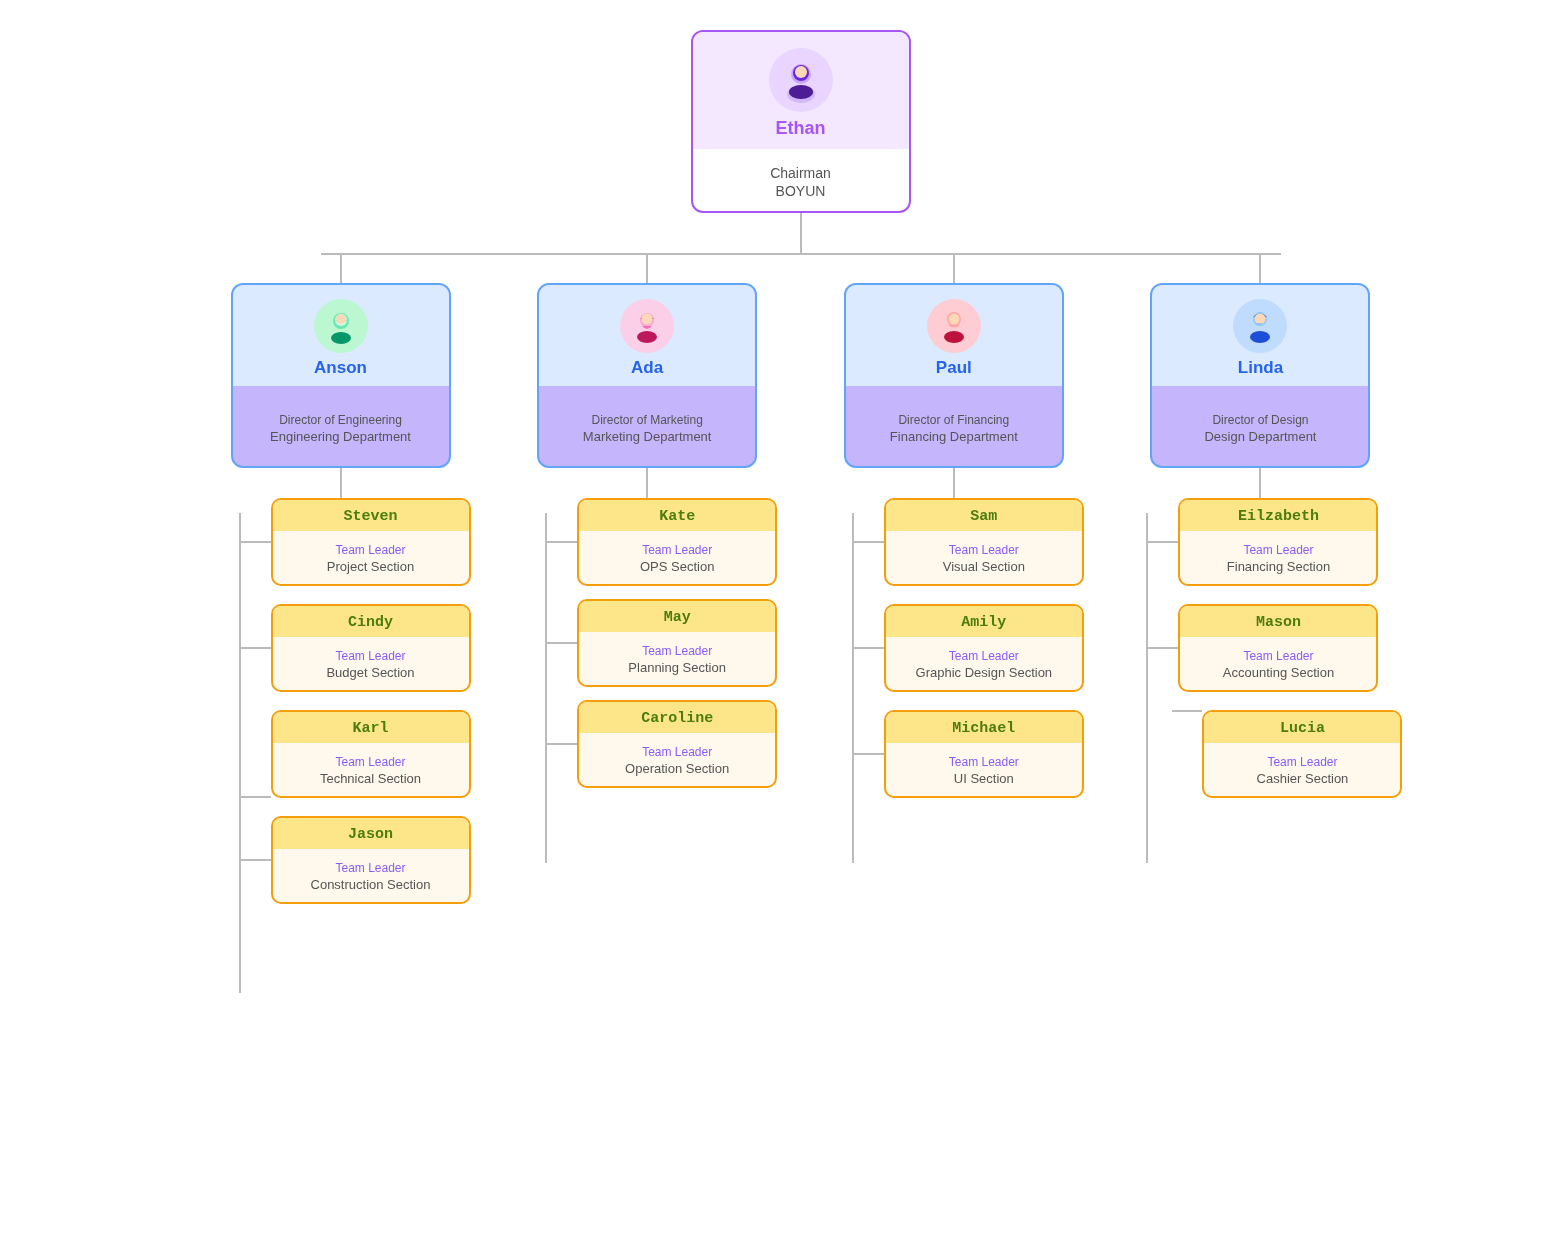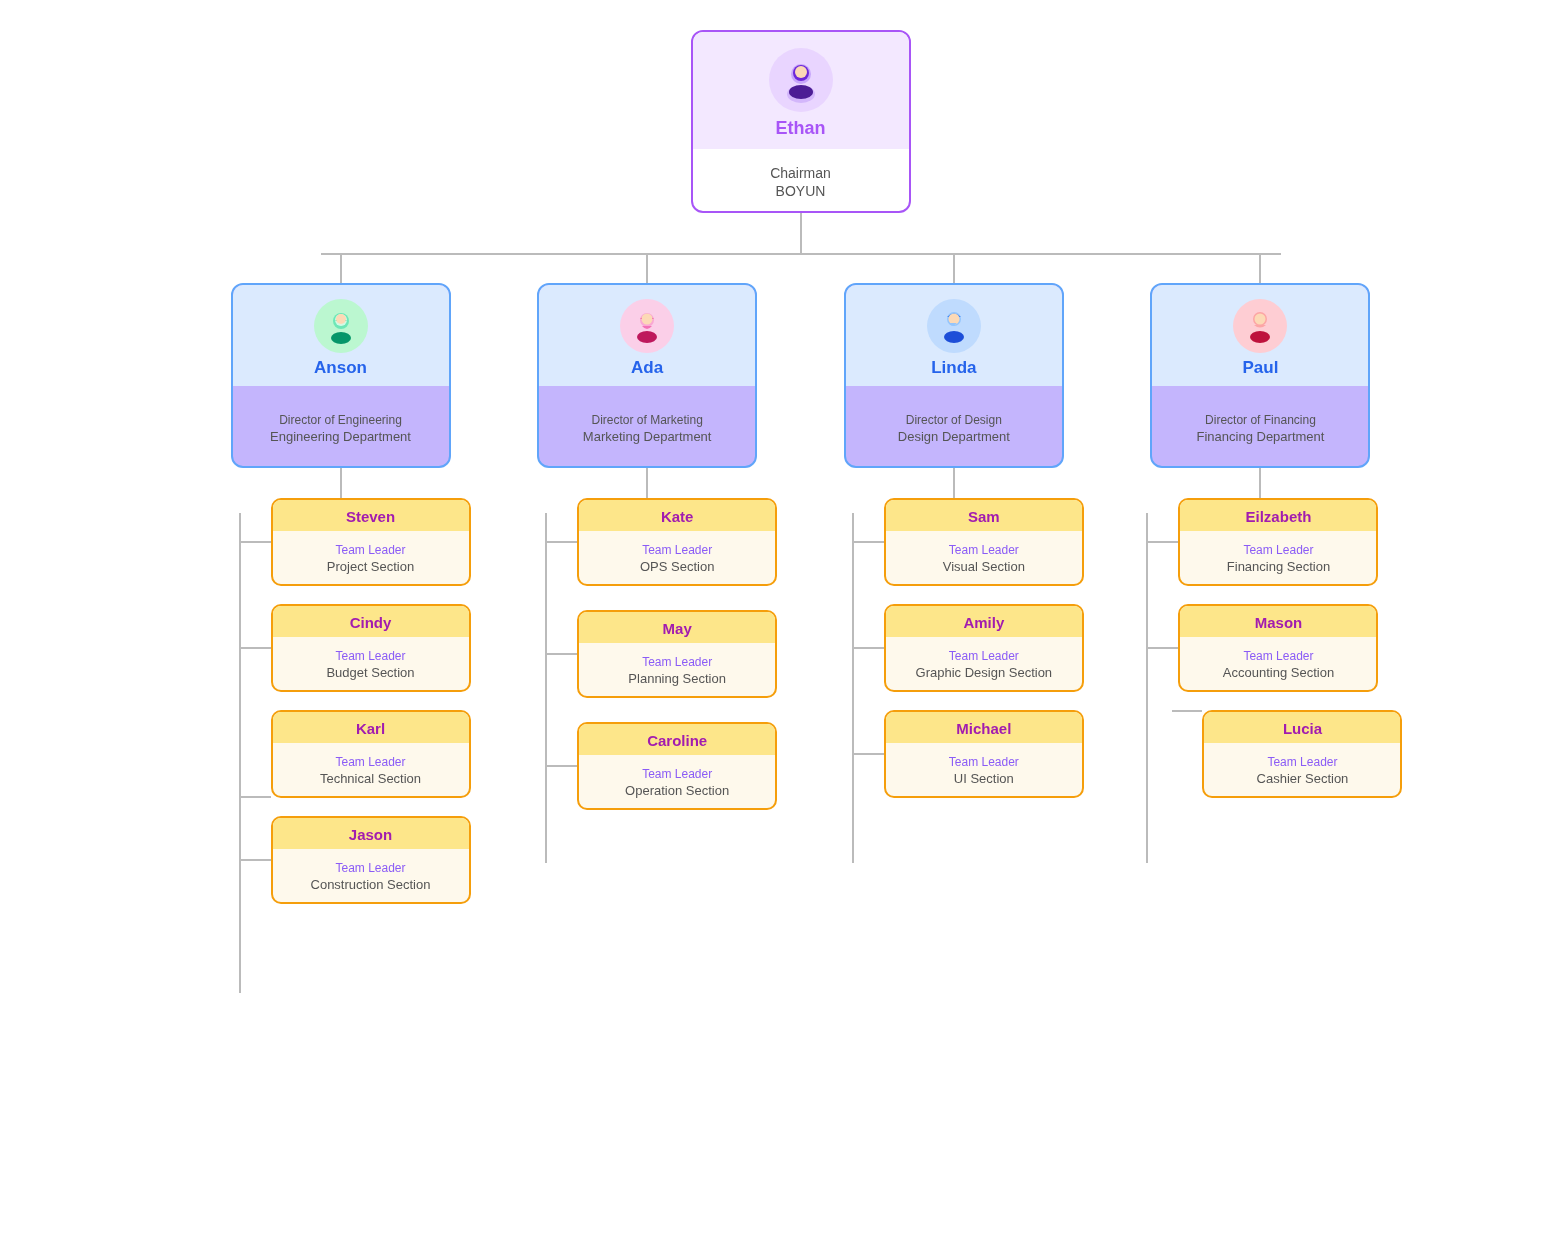--- a/index.html
+++ b/index.html
@@ -126,23 +126,24 @@
       background: #fef9ec;
       text-align: center;
       padding-bottom: 10px;
     }
     .card-tl .tl-header {
       background: #fde68a;
       border-radius: 8px 8px 0 0;
       padding: 8px 6px 6px;
     }
     .card-tl .tl-name {
-      color: #a21caf;
+      color: #4d7c0f;
       font-weight: 700;
       font-size: 15px;
+      font-family: Liberation Mono, monospace;
     }
     .card-tl .tl-body {
       padding: 8px 6px 0;
     }
     .card-tl .tl-title {
       color: #8b5cf6;
       font-size: 12px;
       margin-top: 4px;
     }
     .card-tl .tl-section {
@@ -236,59 +237,59 @@
               <div class="card-title">Director of Marketing</div>
               <div class="card-dept">Marketing Department</div>
             </div>
           </div>
         </div>
 
         <div class="dir-branch" style="width:280px; align-items:center;">
           <div class="v-line" style="height:30px;"></div>
           <div class="card-dir">
             <div class="card-header">
+              <div class="avatar avatar-blue avatar-sm" style="background:#fecdd3; margin:0 auto;">
+                <svg width="40" height="40" viewBox="0 0 40 40" fill="none">
+                  <circle cx="20" cy="13" r="7" fill="#fca5a5"></circle>
+                  <circle cx="20" cy="13" r="5.5" fill="#fcd9b6"></circle>
+                  <ellipse cx="20" cy="31" rx="10" ry="6" fill="#be123c"></ellipse>
+                  <path d="M14 19 Q20 24 26 19" fill="#fca5a5"></path>
+                </svg>
+              </div>
+              <div class="card-name">Paul</div>
+            </div>
+            <div class="card-body">
+              <div class="card-title">Director of Financing</div>
+              <div class="card-dept">Financing Department</div>
+            </div>
+          </div>
+        </div>
+
+        <div class="dir-branch" style="width:280px; align-items:center;">
+          <div class="v-line" style="height:30px;"></div>
+          <div class="card-dir">
+            <div class="card-header">
               <div class="avatar avatar-blue avatar-sm" style="background:#bfdbfe; margin:0 auto;">
                 <svg width="40" height="40" viewBox="0 0 40 40" fill="none">
                   <circle cx="20" cy="13" r="7" fill="#93c5fd"></circle>
                   <path d="M13 11 Q20 4 27 11" fill="#3b82f6"></path>
                   <circle cx="20" cy="13" r="5.5" fill="#fcd9b6"></circle>
                   <path d="M15 17 Q17 22 23 17" fill="#93c5fd"></path>
                   <ellipse cx="20" cy="31" rx="10" ry="6" fill="#1d4ed8"></ellipse>
                 </svg>
               </div>
               <div class="card-name">Linda</div>
             </div>
             <div class="card-body">
               <div class="card-title">Director of Design</div>
               <div class="card-dept">Design Department</div>
             </div>
           </div>
         </div>
 
-        <div class="dir-branch" style="width:280px; align-items:center;">
-          <div class="v-line" style="height:30px;"></div>
-          <div class="card-dir">
-            <div class="card-header">
-              <div class="avatar avatar-blue avatar-sm" style="background:#fecdd3; margin:0 auto;">
-                <svg width="40" height="40" viewBox="0 0 40 40" fill="none">
-                  <circle cx="20" cy="13" r="7" fill="#fca5a5"></circle>
-                  <circle cx="20" cy="13" r="5.5" fill="#fcd9b6"></circle>
-                  <ellipse cx="20" cy="31" rx="10" ry="6" fill="#be123c"></ellipse>
-                  <path d="M14 19 Q20 24 26 19" fill="#fca5a5"></path>
-                </svg>
-              </div>
-              <div class="card-name">Paul</div>
-            </div>
-            <div class="card-body">
-              <div class="card-title">Director of Financing</div>
-              <div class="card-dept">Financing Department</div>
-            </div>
-          </div>
-        </div>
-
       </div>
     </div>
 
     <div style="display:flex; flex-direction:row; align-items:flex-start; justify-content:space-between; width:1200px; margin-top:0;">
 
       <div style="width:280px; display:flex; flex-direction:column; align-items:center;">
         <div class="v-line" style="height:30px;"></div>
 
         <div style="display:flex; flex-direction:row; align-items:flex-start;">
 
@@ -351,21 +352,21 @@
           </div>
         </div>
       </div>
 
       <div style="width:280px; display:flex; flex-direction:column; align-items:center;">
         <div class="v-line" style="height:30px;"></div>
         <div style="display:flex; flex-direction:row; align-items:flex-start;">
           <div style="display:flex; flex-direction:column; align-items:flex-end; width:30px; position:relative;">
             <div style="width:2px; background:#bbb; height:100%; min-height:350px; position:absolute; right:0; top:15px;"></div>
           </div>
-          <div style="display:flex; flex-direction:column; gap:24px;">
+          <div style="display:flex; flex-direction:column; gap:13px;">
 
             <div style="display:flex; flex-direction:row; align-items:center;">
               <div style="width:30px; height:2px; background:#bbb;"></div>
               <div class="card-tl">
                 <div class="tl-header">
                     <div class="tl-name">Kate</div>
                   </div>
                 <div class="tl-body">
                   <div class="tl-title">Team Leader</div>
                   <div class="tl-section">OPS Section</div>

